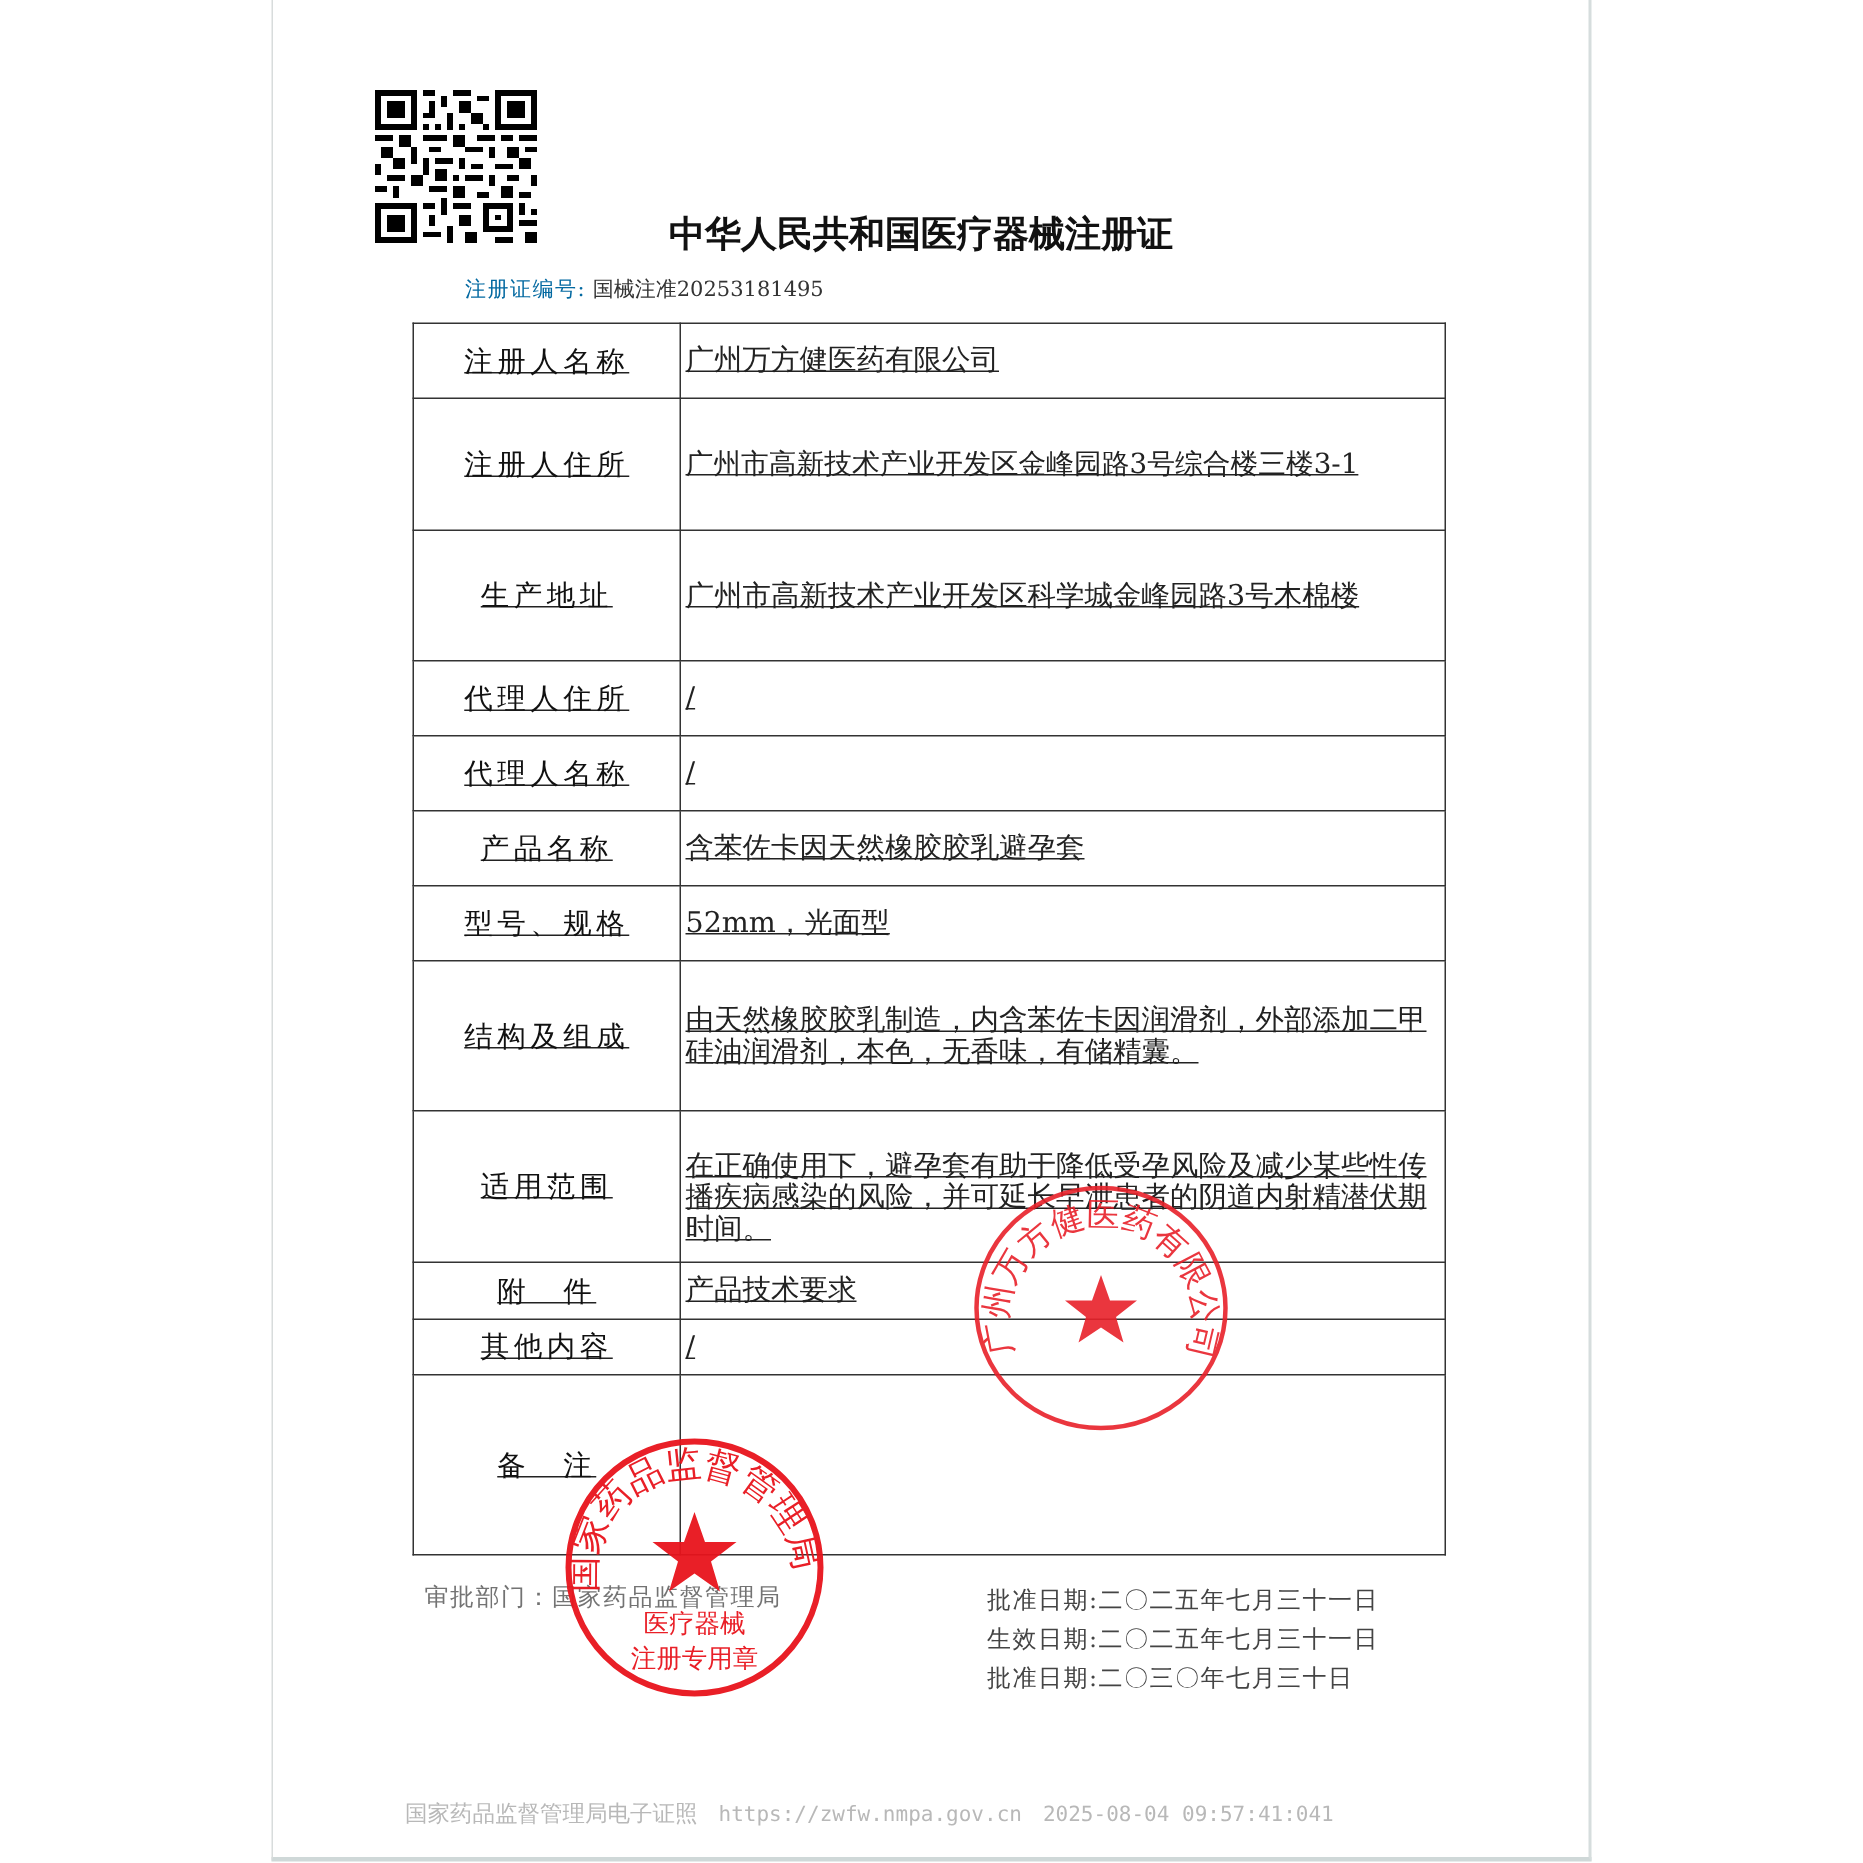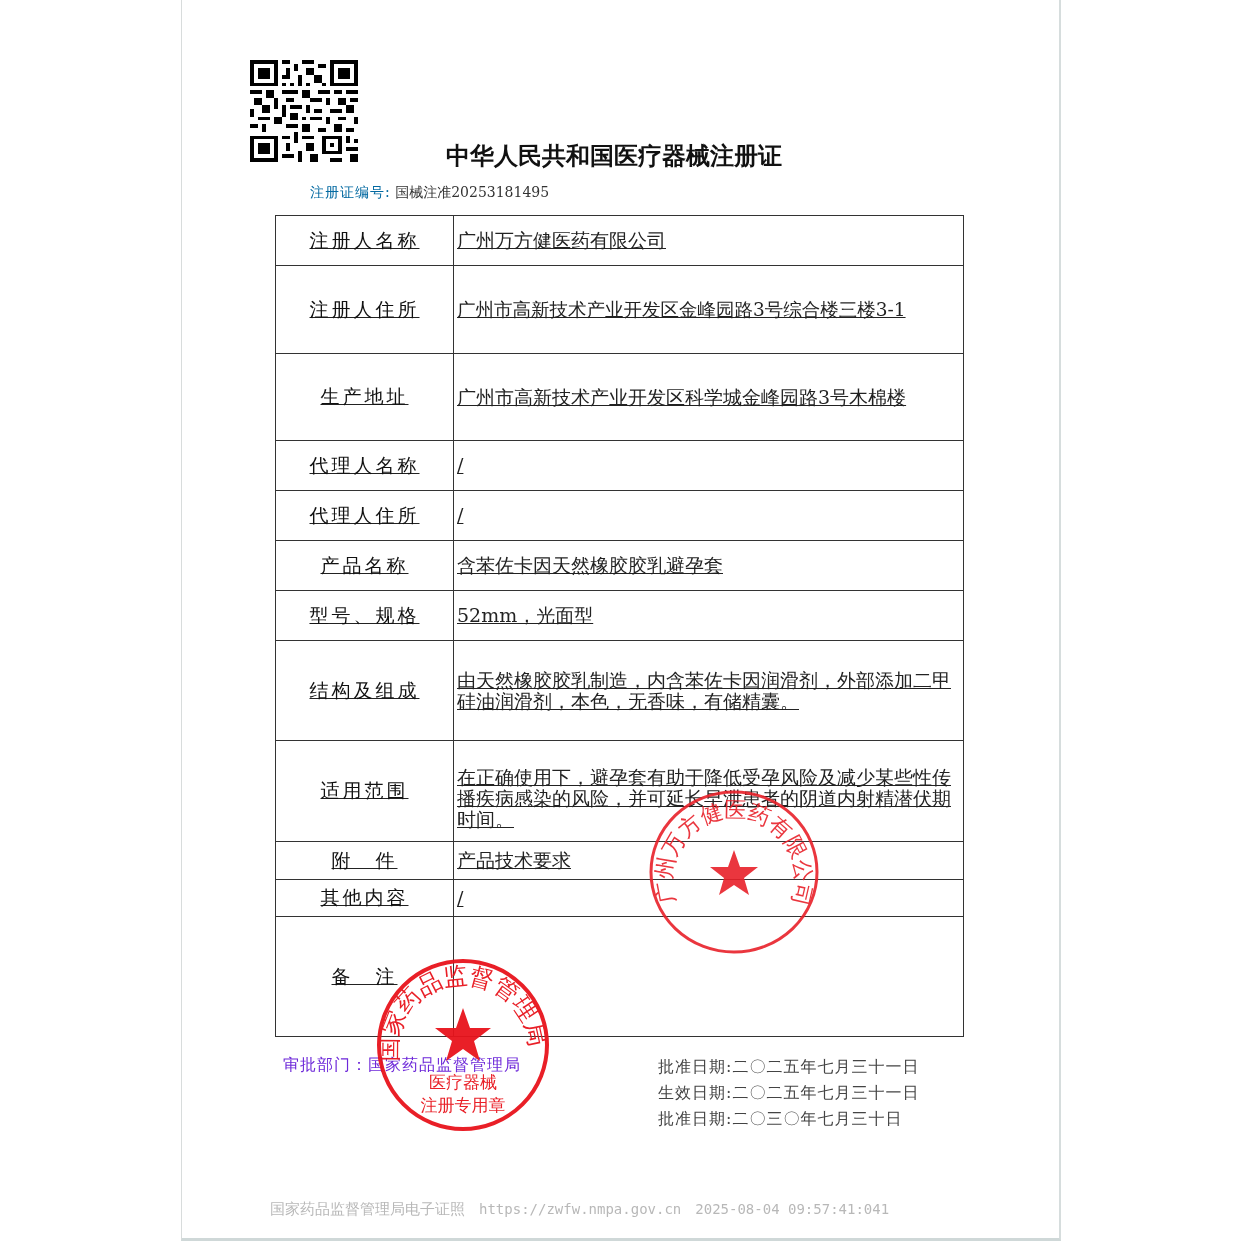--- a/index.html
+++ b/index.html
@@ -37,21 +37,21 @@
     table.cert td.k {
       width: 177px; text-align: center;
       font-family: "DejaVu Sans", "Liberation Sans", sans-serif;
       font-size: 19px; letter-spacing: 3px; color: #111;
     }
     table.cert td.v {
       padding-left: 3px; padding-right: 6px;
       font-size: 19px; color: #222; line-height: 21px;
     }
     .footer-left {
-      position: absolute; left: 283px; top: 1055px; font-size: 16px; color: #6d28d9; white-space: nowrap; letter-spacing: 1px;
+      position: absolute; left: 283px; top: 1055px; font-size: 16px; color: #737373; white-space: nowrap; letter-spacing: 1px;
     }
     .dates { position: absolute; left: 658px; top: 1054px; font-size: 16px; color: #444; line-height: 26px; letter-spacing: 1px; }
     .dates div { white-space: nowrap; }
     .ecert {
       position: absolute; left: 270px; top: 1200px; font-size: 15px; color: #b8b8b8; white-space: nowrap;
     }
     .ecert .mono { font-family: "DejaVu Sans Mono", "Liberation Mono", monospace; font-size: 14px; margin-left: 14px; }
     .stamp { position: absolute; pointer-events: none; }
     .stamp svg text { font-family: "DejaVu Sans", "Liberation Sans", sans-serif; }
   </style>
@@ -152,25 +152,25 @@
   </tr>
   <tr style="height:88px">
     <td class="k">注册人住所</td>
     <td class="v" style="font-size:18.5px">广州市高新技术产业开发区金峰园路3号综合楼三楼3-1</td>
   </tr>
   <tr style="height:87px">
     <td class="k">生产地址</td>
     <td class="v">广州市高新技术产业开发区科学城金峰园路3号木棉楼</td>
   </tr>
   <tr style="height:50px">
+    <td class="k">代理人住所</td>
+    <td class="v">/</td>
+  </tr>
+  <tr style="height:50px">
     <td class="k">代理人名称</td>
-    <td class="v">/</td>
-  </tr>
-  <tr style="height:50px">
-    <td class="k">代理人住所</td>
     <td class="v">/</td>
   </tr>
   <tr style="height:50px">
     <td class="k">产品名称</td>
     <td class="v">含苯佐卡因天然橡胶胶乳避孕套</td>
   </tr>
   <tr style="height:50px">
     <td class="k">型号、规格</td>
     <td class="v">52mm，光面型</td>
   </tr>

